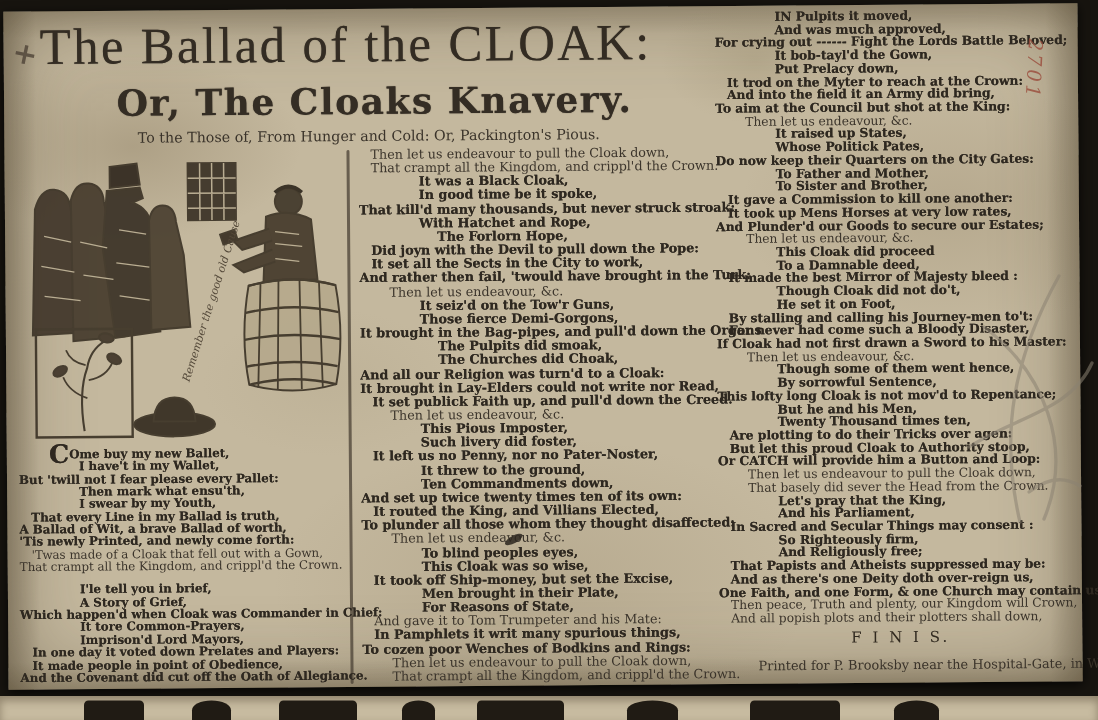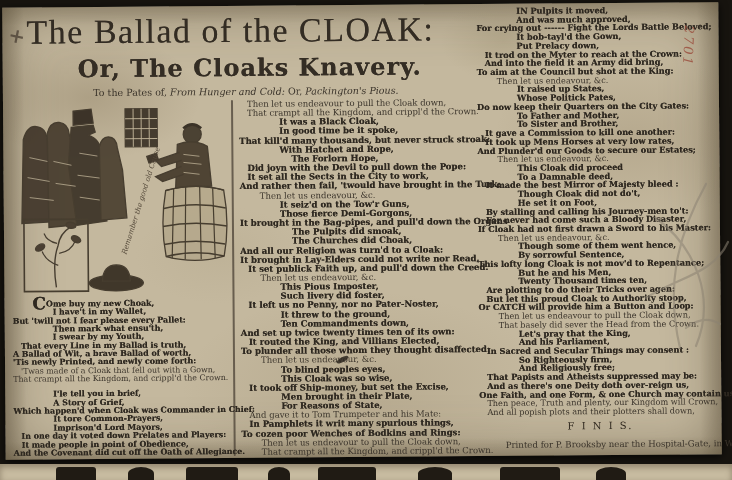--- a/index.html
+++ b/index.html
@@ -40,21 +40,21 @@
   .title-sub{
     position:absolute;left:52px;top:47px;width:390px;text-align:center;
     font-size:24px;font-weight:bold;color:#342d24;
     letter-spacing:1px;
     text-shadow:0 0 .6px rgba(40,34,26,.8);
   }
   .tune-line{
     position:absolute;left:78px;top:80px;width:330px;text-align:center;
     font-size:9.5px;color:#3a332a;white-space:nowrap;
   }
-  .tune-line .it{font-style:italic;margin-top:16px;}
+  .tune-line .it{margin-top:16px;}
   .vrule{
     position:absolute;left:228px;top:94px;width:2px;height:356px;
     background:#4a4034;opacity:.75;border-radius:1px;
   }
   .col{position:absolute;color:#2e2820;}
   .col .line{
     white-space:nowrap;font-weight:bold;
     text-shadow:0 0 .4px rgba(46,40,32,.85);
   }
   .col .line.roman{
@@ -109,21 +109,21 @@
 
 <div class="paper">
 
   <div class="cross-mark">+</div>
 
   <div class="title-main">The Ballad of the CLOAK:</div>
 
   <div class="title-sub">Or, The Cloaks Knavery.</div>
 
   <div class="tune-line">
-    <span>To the Pates of,</span>
+    <span>To the Those of,</span>
     <span class="it">From Hunger and Cold:</span>
     <span>Or,</span>
     <span class="it">Packington's Pious.</span>
   </div>
 
   <svg class="woodcut" width="218" height="200" viewBox="0 0 218 200">
     <g stroke="#3c3327" fill="none" stroke-width="1.3" opacity="0.92">
 
       <g fill="#40362a">
         <path d="M10,42 q4,-14 13,-13 q10,1 11,14 l4,26 l8,55 l-38,2 z"></path>
@@ -171,21 +171,21 @@
       </g>
 
       <text x="112" y="158" transform="rotate(-72 112 158)" font-size="7.2" font-style="italic" fill="#4a3f31" font-family="DejaVu Serif, serif" stroke="none" id="woodcut-caption-text">Remember the good old Cause</text>
     </g>
   </svg>
 
   <div class="vrule"></div>
 
   <div class="col col-left">
     <div class="line i2">
-      <span class="dropcap">C</span><span>Ome buy my new Choak,</span>
+      <span class="dropcap">C</span><span>Ome buy my new Ballet,</span>
     </div>
     <div>
         <div class="line i3">I have't in my Wallet,</div>
         <div class="line i0">But 'twill not I fear please every Pallet:</div>
         <div class="line i3">Then mark what ensu'th,</div>
         <div class="line i3">I swear by my Youth,</div>
         <div class="line i1">That every Line in my Ballad is truth,</div>
         <div class="line i0">A Ballad of Wit, a brave Ballad of worth,</div>
         <div class="line i0">'Tis newly Printed, and newly come forth:</div>
         <div class="line i1 roman">'Twas made of a Cloak that fell out with a Gown,</div>

